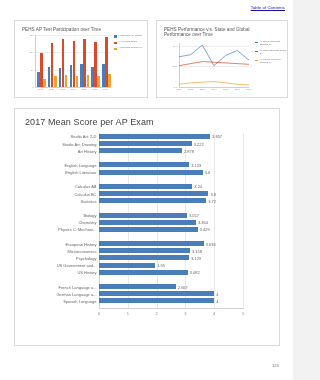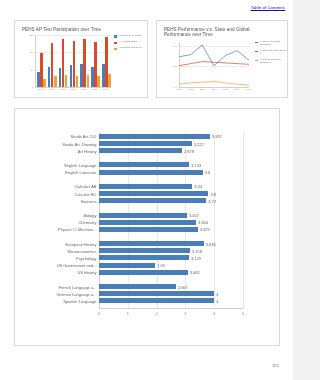--- a/index.html
+++ b/index.html
@@ -210,20 +210,21 @@
           <span class="legend-text">% State Students Scoring 3+</span>
         </div>
         <div class="legend-row">
           <span class="legend-line" style="background: rgb(240, 162, 46);"></span>
           <span class="legend-text">% Global Students Scoring 3+</span>
         </div>
       </div>
   </div>
 
   <div class="card" id="card-mean-score">
+    <div id="mean-title">2017 Mean Score per AP Exam</div>
     <div id="plot-mean">
       <div class="hb-area" id="hb-area">
           <div class="hb-xtick" style="left: 0px;">0</div>
           <div class="hb-grid" style="left: 28.8px;"></div>
           <div class="hb-xtick" style="left: 28.8px;">1</div>
           <div class="hb-grid" style="left: 57.6px;"></div>
           <div class="hb-xtick" style="left: 57.6px;">2</div>
           <div class="hb-grid" style="left: 86.4px;"></div>
           <div class="hb-xtick" style="left: 86.4px;">3</div>
           <div class="hb-grid" style="left: 115.2px;"></div>

